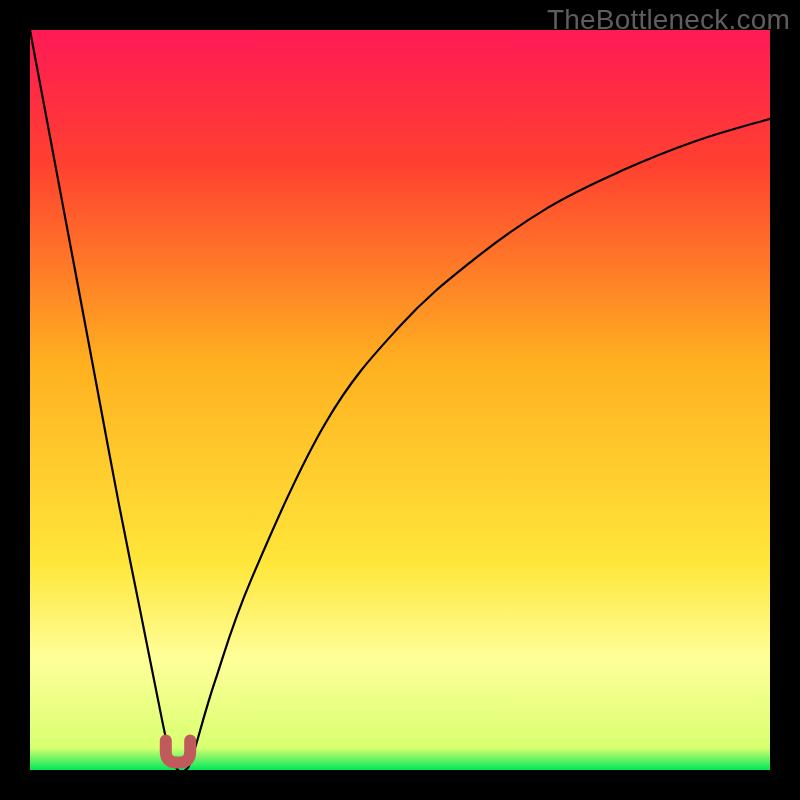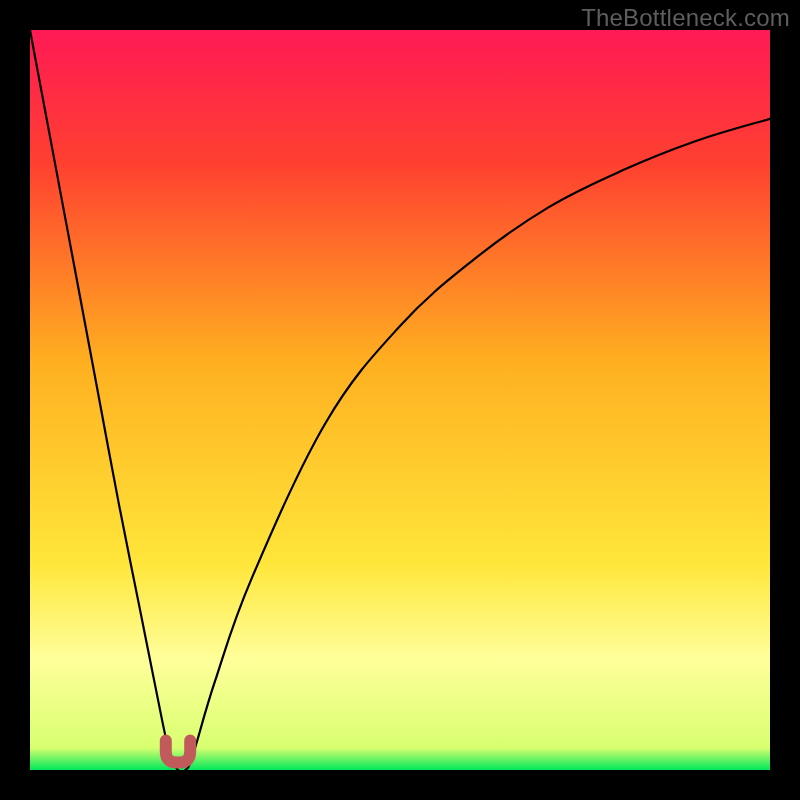--- a/index.html
+++ b/index.html
@@ -8,21 +8,21 @@
     position: relative;
     width: 800px;
     height: 800px;
     background: #000;
   }
   .watermark {
     position: absolute;
     top: 4px;
     right: 10px;
     font-family: Arial, Helvetica, sans-serif;
-    font-size: 24px;
+    font-size: 28px;
     font-weight: 500;
     color: #5e5e5e;
     letter-spacing: 0.2px;
     z-index: 10;
   }
   .plot {
     position: absolute;
     left: 30px;
     top: 30px;
     width: 740px;

